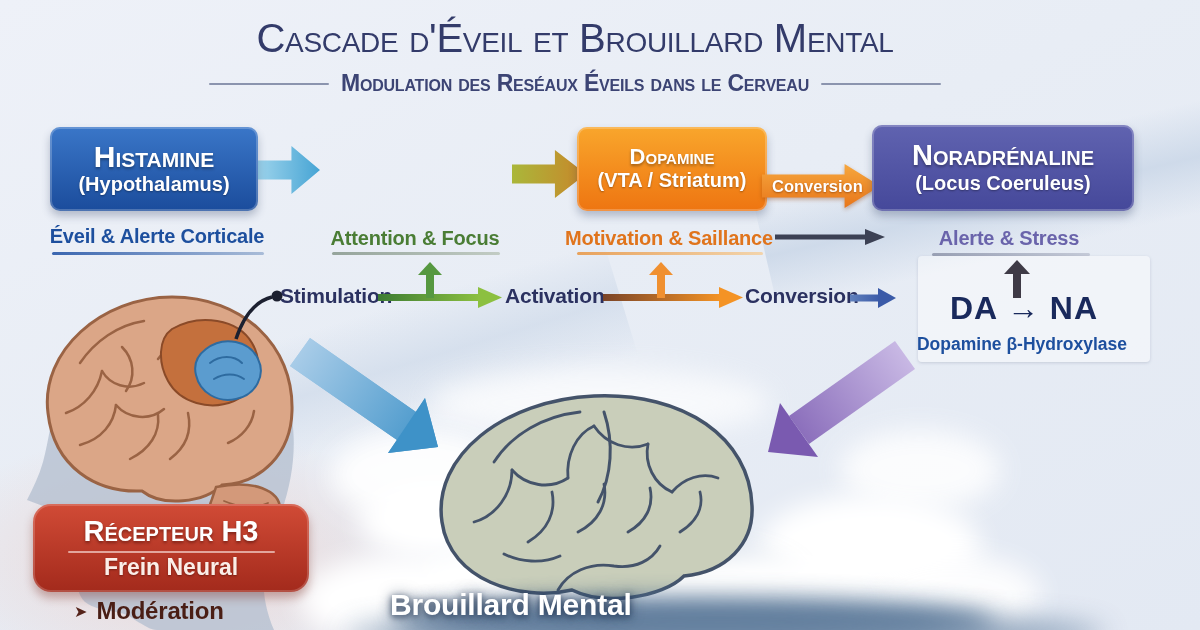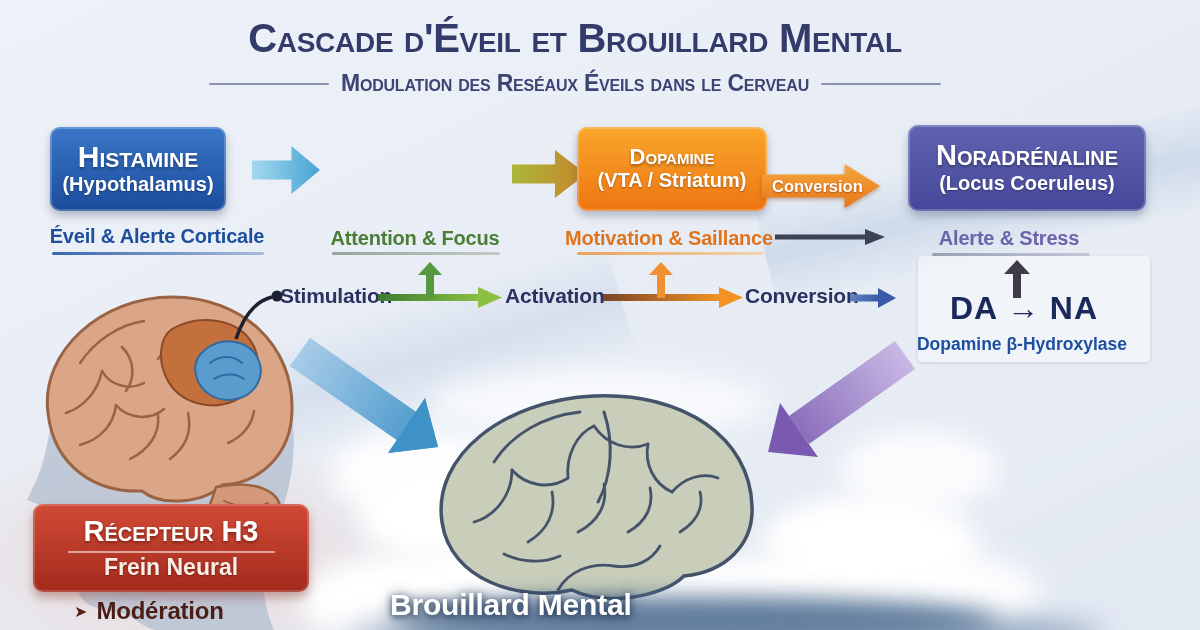--- a/index.html
+++ b/index.html
@@ -10,38 +10,38 @@
     background:linear-gradient(155deg,#eef1f8 0%,#e8edf5 45%,#e3e9f3 100%);
   }
   .tint-pink{position:absolute;left:-80px;top:430px;width:520px;height:260px;
     background:radial-gradient(closest-side,rgba(238,196,186,.55),rgba(238,196,186,0));}
   .streak{position:absolute;background:linear-gradient(180deg,rgba(205,218,234,0),rgba(198,212,230,.75),rgba(205,218,234,0));}
   .streak.s1{left:760px;top:150px;width:460px;height:110px;transform:rotate(-13deg);}
   .streak.s2{left:210px;top:300px;width:420px;height:120px;transform:rotate(-17deg);opacity:.7;}
 
   .sc{font-variant:small-caps;}
   .title{position:absolute;left:0;top:16px;width:1150px;text-align:center;
-    font-size:40px;font-weight:bold;color:#333b6a;letter-spacing:-.3px;}
+    font-size:40px;font-weight:normal;color:#333b6a;letter-spacing:-.3px;}
   .subtitle-row{position:absolute;left:0;top:70px;width:1150px;display:flex;align-items:center;justify-content:center;gap:12px;}
   .subtitle-row .line{height:2px;width:120px;background:#8b94ae;border-radius:2px;}
   .subtitle{font-size:23px;font-weight:bold;color:#3c4474;letter-spacing:-.2px;}
 
   .nbox{position:absolute;border-radius:10px;color:#fff;text-align:center;
     display:flex;flex-direction:column;justify-content:center;gap:1px;
     box-shadow:0 5px 9px rgba(45,62,98,.30), inset 0 0 0 2px rgba(255,255,255,.22);}
   .nbox .t{font-weight:bold;line-height:1.02;text-shadow:0 2px 3px rgba(0,0,0,.35);}
   .nbox .s{font-size:20px;font-weight:bold;text-shadow:0 1px 2px rgba(0,0,0,.35);}
-  .b1{left:50px;top:127px;width:176px;height:84px;background:linear-gradient(180deg,#3a76c8,#1b4c9c);}
+  .b1{left:50px;top:127px;width:208px;height:84px;background:linear-gradient(180deg,#3a76c8,#1b4c9c);}
   .b1 .t{font-size:30px;}
   .b2{left:310px;top:123px;width:210px;height:88px;background:linear-gradient(105deg,#3e7c33,#6ca73c 55%,#8cc03e);}
   .b2 .t{font-size:28px;}
   .b2 .s{color:#f2f7d8;}
   .b3{left:577px;top:127px;width:190px;height:84px;background:linear-gradient(180deg,#f9a62c,#ee7511);}
   .b3 .t{font-size:22px;}
-  .b4{left:872px;top:125px;width:238px;height:86px;background:linear-gradient(180deg,#6063b0,#45489a);margin-left:36px;}
+  .b4{left:872px;top:125px;width:262px;height:86px;background:linear-gradient(180deg,#6063b0,#45489a);}
   .b4 .t{font-size:29px;}
 
   .harrow{position:absolute;}
   .a1{left:252px;top:146px;width:68px;height:48px;
     clip-path:polygon(0 30%,58% 30%,58% 0,100% 50%,58% 100%,58% 70%,0 70%);
     background:linear-gradient(90deg,#a5d8ee,#46a4d4);}
   .a2{left:512px;top:150px;width:74px;height:48px;
     clip-path:polygon(0 30%,58% 30%,58% 0,100% 50%,58% 100%,58% 70%,0 70%);
     background:linear-gradient(90deg,#aab73a,#c8862a);}
   .aconv{left:762px;top:164px;width:118px;height:44px;filter:drop-shadow(0 2px 2px rgba(140,60,10,.4));}
@@ -77,21 +77,21 @@
 
   .head-svg{position:absolute;left:10px;top:263px;width:315px;height:367px;}
   .cloud{position:absolute;background:#fff;border-radius:50%;filter:blur(13px);}
   .cloud-dark{position:absolute;border-radius:50%;}
   .brain-svg{position:absolute;left:408px;top:372px;width:368px;height:240px;}
   .fog-label{position:absolute;left:390px;top:588px;width:415px;
     font-size:30px;font-weight:bold;color:#fff;letter-spacing:-.2px;
     text-shadow:0 2px 6px rgba(25,45,75,.85),0 0 14px rgba(25,45,75,.6);}
   .big-arrows{position:absolute;left:0;top:0;pointer-events:none;}
 
-  .rbox{position:absolute;left:33px;top:504px;width:276px;height:88px;border-radius:10px;
+  .rbox{position:absolute;left:33px;top:504px;width:276px;height:88px;border-radius:18px;
     background:linear-gradient(180deg,#d14b36,#a32a1c);
     box-shadow:0 6px 10px rgba(120,40,30,.35), inset 0 0 0 2px rgba(255,255,255,.18);
     display:flex;flex-direction:column;align-items:center;justify-content:center;gap:2px;color:#fff;}
   .rbox .t{font-size:29px;font-weight:bold;text-shadow:0 2px 3px rgba(60,10,5,.5);line-height:1;}
   .rbox .sep{width:75%;height:2px;background:rgba(255,240,235,.6);border-radius:2px;margin:3px 0 1px;}
   .rbox .s{font-size:23px;font-weight:bold;color:#fbeee8;text-shadow:0 1px 2px rgba(60,10,5,.5);line-height:1;}
   .moderation{position:absolute;left:74px;top:597px;display:flex;align-items:center;gap:9px;}
   .moderation .glyph{font-size:16px;color:#55231a;}
   .moderation .txt{font-size:24px;font-weight:bold;color:#4a1e15;letter-spacing:-.2px;}
 

